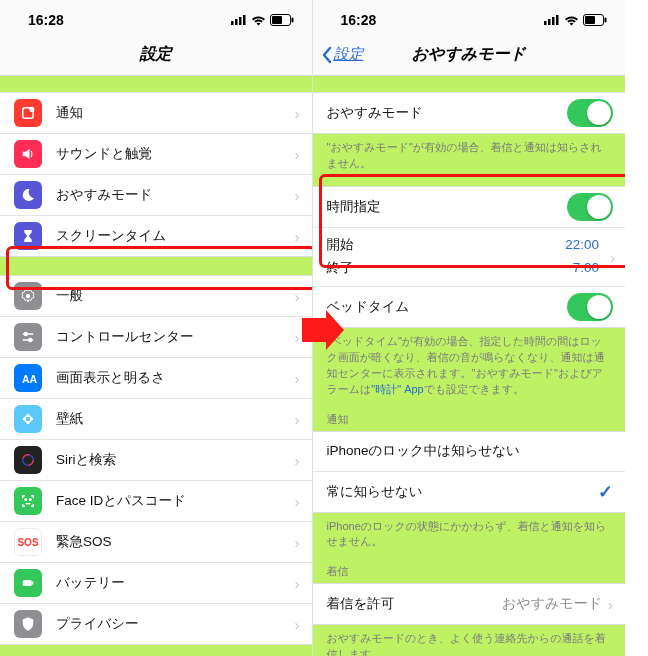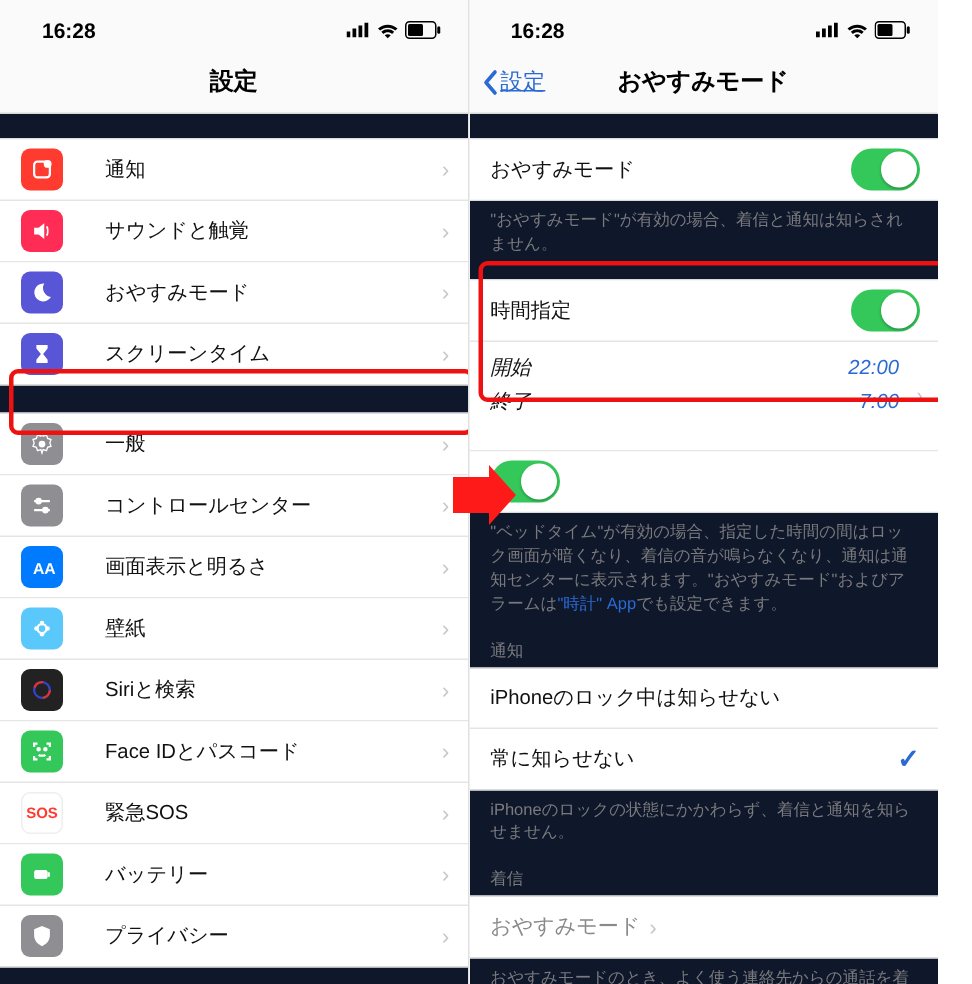--- a/index.html
+++ b/index.html
@@ -15,53 +15,53 @@
   .phone { width: 322px; height: 656px; background: #f2f2f2; position: relative; overflow: hidden; border-right: 1px solid #e0e0e0; }
   .phone:last-child { border-right: none; }
 
   .status-bar {
     height: 34px; display: flex; align-items: center; justify-content: space-between;
     padding: 6px 18px 0 28px; background: #fafafa; font-size: 14px; font-weight: 600; color: #000;
   }
   .status-icons { display:flex; align-items:center; gap:4px; }
   .status-icons svg { display:block; }
 
-  .nav { height: 42px; display:flex; align-items:center; justify-content:center; position:relative; background:#fafafa; border-bottom:1px solid #d8d8d8; }
+  .nav { height: 42px; display:flex; align-items:center; justify-content:center; position:relative; background:#fafafa; border-bottom:1px solid #d8d8d8;font-style:italic; }
   .nav-title { font-size: 16px; font-weight: 700; color:#000; }
   .nav-back { position:absolute; left:8px; display:flex; align-items:center; color:#2a6ad4; font-size:15px; }
   .nav-back .chev { margin-right:2px; }
 
-  .content { height: calc(656px - 34px - 42px); overflow-y: auto; background:#0f172a; }
+  .content { height: calc(656px - 34px - 42px); overflow-y: auto; background:#bef264; }
   .content::-webkit-scrollbar{width:0}
 
   .group { background:#fff; margin-top: 18px; border-top:1px solid #dcdcdc; border-bottom:1px solid #dcdcdc; }
   .group.first { margin-top: 16px; }
   .group.tight { margin-top: 10px; }
   .cell {
     display:flex; align-items:center; min-height:40px; padding: 6px 12px 6px 14px;
     border-bottom: 1px solid #e5e5e5; position:relative; background:#fff;
   }
   .cell:last-child { border-bottom:none; }
-  .cell .icon { width:28px; height:28px; border-radius:6px; margin-right:28px; display:flex; align-items:center; justify-content:center; flex-shrink:0;text-align:right; }
+  .cell .icon { width:28px; height:28px; border-radius:6px; margin-right:14px; display:flex; align-items:center; justify-content:center; flex-shrink:0;text-align:right; }
   .cell .label { font-size:13.5px; color:#111; flex:1; }
   .cell .chevron { color:#c7c7cc; font-size:15px; }
   .cell .value { color:#2a6ad4; font-size:14px; margin-right:6px;}
   .cell .value.gray { color:#8a8a8e; }
   .cell .check { color:#2a6ad4; font-size:18px; font-weight:700; }
 
   .switch { width:46px; height:28px; border-radius:14px; position:relative; flex-shrink:0;}
   .switch.on { background:#34c759; }
   .switch .knob { position:absolute; top:2px; width:24px; height:24px; border-radius:50%; background:#fff; box-shadow:0 1px 2px rgba(0,0,0,.3); }
   .switch.on .knob { right:2px; }
 
   .footer-note { font-size:11px; color:#7a7a7e; padding:6px 14px 4px 14px; line-height:1.45; }
   .footer-note .link { color:#2a6ad4; }
   .section-header { font-size:11px; color:#7a7a7e; padding: 10px 14px 4px 14px; }
 
-  .time-cell { display:block; padding:6px 26px 20px 14px;font-style:italic; }
+  .time-cell { display:block; padding:6px 26px 6px 14px; }
   .time-row { display:flex; justify-content:space-between; font-size:13.5px; line-height:1.7; }
   .time-row .t-label{color:#111}
   .time-row .t-val{color:#2a6ad4}
   .time-cell .chevron { position:absolute; right:10px; top:50%; transform:translateY(-50%); }
 
   .hl { position:absolute; border:3px solid #e11; border-radius:6px; pointer-events:none; z-index:5; }
   .hl1 { left:6px; top:246px; width:310px; height:44px; }
   .hl2 { left:6px; top:174px; width:312px; height:94px; }
 
   .arrow { position:absolute; left:300px; top:310px; z-index:10; }
@@ -299,20 +299,21 @@
               <span class="t-label">開始</span>
               <span class="t-val">22:00</span>
             </div>
           <div class="time-row">
               <span class="t-label">終了</span>
               <span class="t-val">7:00</span>
             </div>
           <span class="chevron">›</span>
         </div>
         <div class="cell">
+          <span class="label">ベッドタイム</span>
           <span class="switch on">
               <span class="knob"></span>
             </span>
         </div>
       </div>
       <div class="footer-note">
         <span>"ベッドタイム"が有効の場合、指定した時間の間はロック画面が暗くなり、着信の音が鳴らなくなり、通知は通知センターに表示されます。"おやすみモード"およびアラームは</span><span class="link">"時計" App</span><span>でも設定できます。</span>
       </div>
 
       <div class="section-header">通知</div>
@@ -323,20 +324,21 @@
         <div class="cell">
           <span class="label">常に知らせない</span>
           <span class="check">✓</span>
         </div>
       </div>
       <div class="footer-note">iPhoneのロックの状態にかかわらず、着信と通知を知らせません。</div>
 
       <div class="section-header">着信</div>
       <div class="group" style="margin-top:0">
         <div class="cell">
+          <span class="label">着信を許可</span>
           <span class="value gray">おやすみモード</span>
           <span class="chevron">›</span>
         </div>
       </div>
       <div class="footer-note">おやすみモードのとき、よく使う連絡先からの通話を着信します。</div>
 
     </div>
   </div>
 
 </div>

